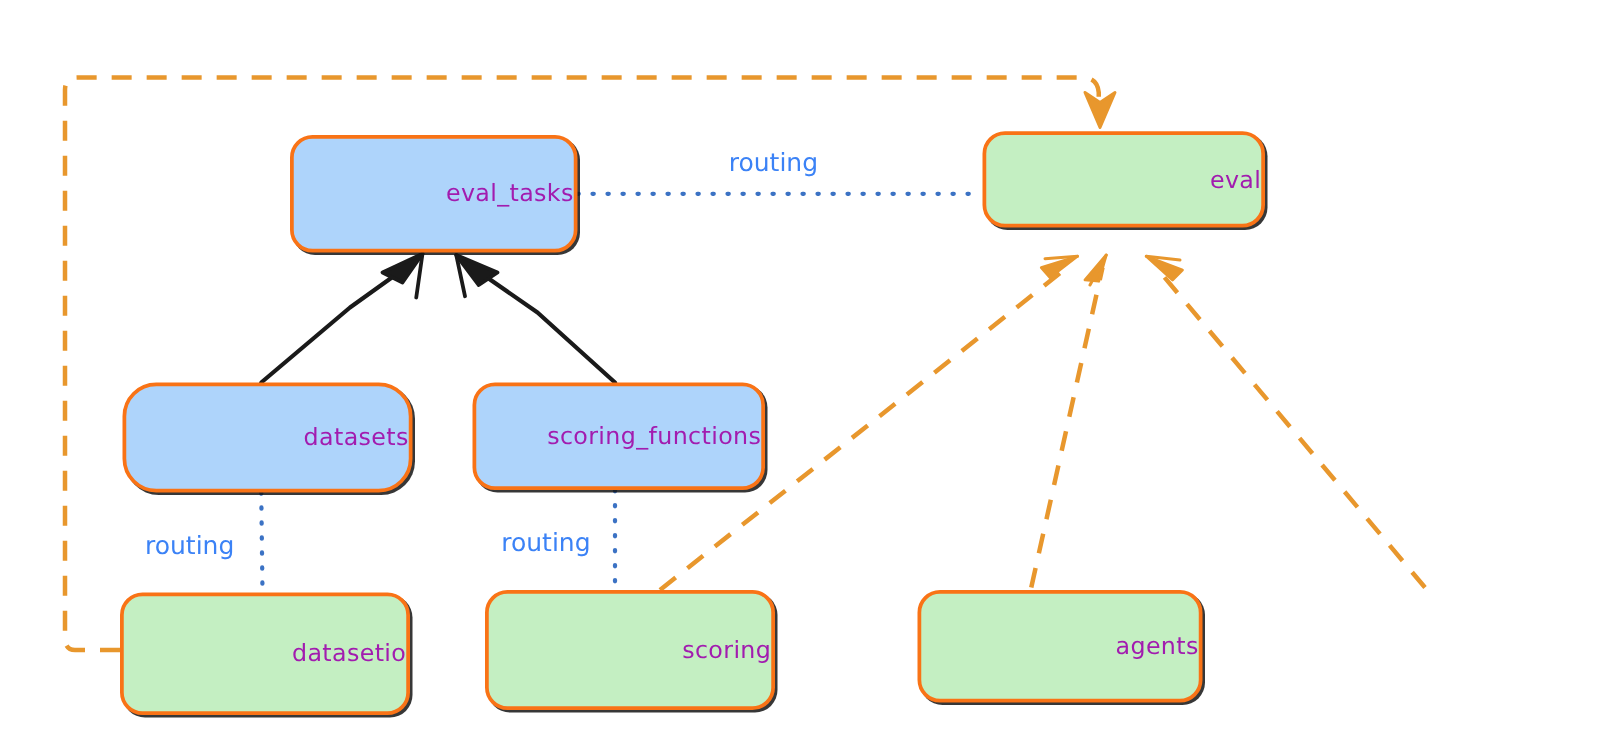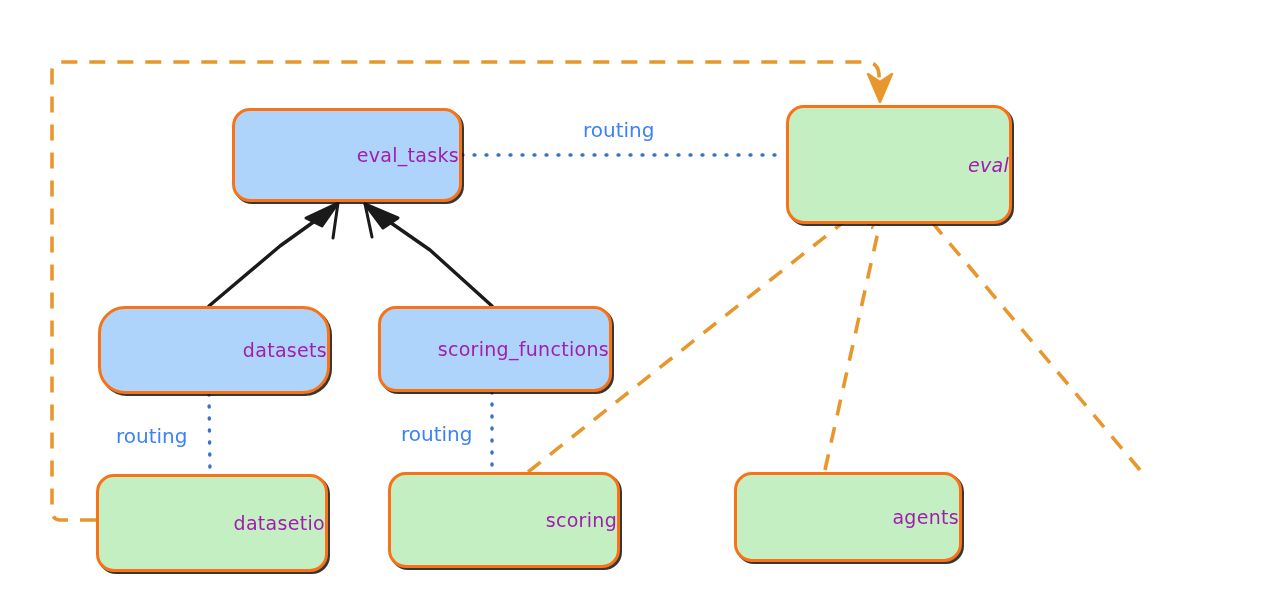--- a/index.html
+++ b/index.html
@@ -108,21 +108,21 @@
       <path d="M 917,205 L 946,216 L 938,224 Z" fill="#e8972d" stroke="#e8972d" stroke-width="2.2" stroke-linejoin="round"></path>
       <path d="M 917,205 L 944,208" fill="none" stroke="#e8972d" stroke-width="2.4" stroke-linecap="round"></path>
     </g>
 
   </svg>
 
   <div class="node blue" style="left:232px; top:108px; width:230px; height:94px;">
     <span class="node-label">eval_tasks</span>
   </div>
 
-  <div class="node green" style="left:786px; top:105px; width:226px; height:119px;font-style:italic;">
+  <div class="node green" style="left:786px; top:105px; width:226px; height:77px;">
     <span class="node-label">eval</span>
   </div>
 
   <div class="node blue" style="left:98px; top:306px; width:232px; height:88px;border-radius:27px;">
     <span class="node-label">datasets</span>
   </div>
 
   <div class="node blue" style="left:378px; top:306px; width:234px; height:86px;padding-left:38px;">
     <span class="node-label">scoring_functions</span>
   </div>

